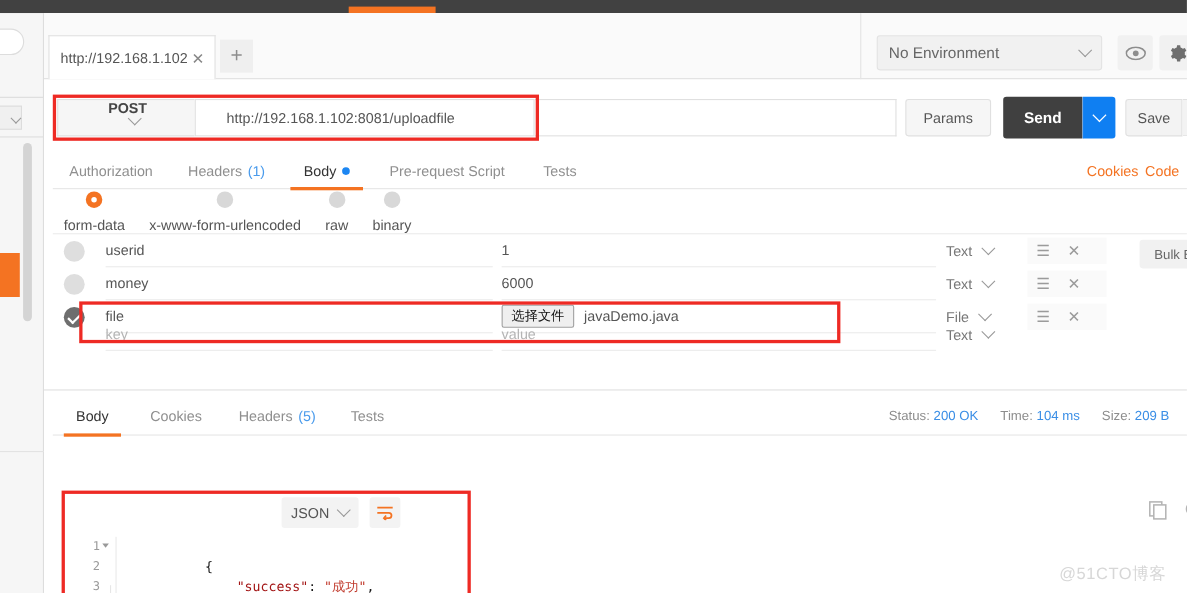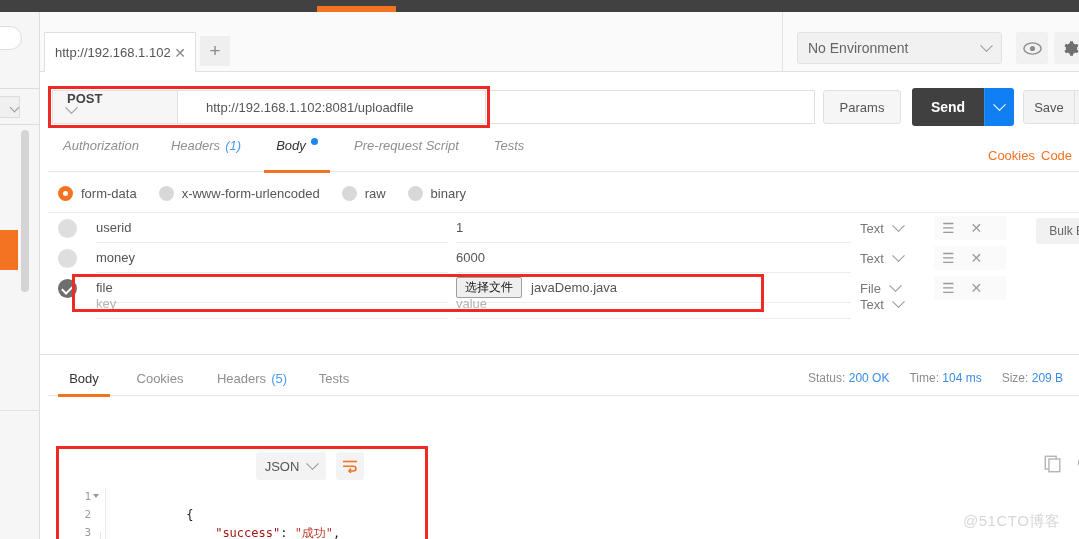--- a/index.html
+++ b/index.html
@@ -105,21 +105,21 @@
 
   
   .urlrow { position: absolute; left: 0; top: 62px; width: 1039px; height: 62px; }
   .redbox-url {
     position: absolute; left: 8px; top: 12px; width: 442px; height: 42px;
     border: 3px solid #ee2a24; pointer-events: none; z-index: 5;
   }
   .methodbox {
     position: absolute; left: 12px; top: 16px; width: 125px; height: 34px;
     background: #f6f6f6; border: 1px solid #e0e0e0; border-right: none;
-    display: flex; align-items: flex-start; padding-left: 14px; cursor: pointer; flex-direction: column;
+    display: flex; align-items: center; padding-left: 14px; cursor: pointer; flex-direction: column;
   }
   .methodbox .mlabel { font-weight: bold; font-size: 13px; color: #444; margin-right: 12px; }
   .urlinput {
     position: absolute; left: 137px; top: 16px; width: 309px; height: 34px;
     background: #fff; border: 1px solid #e0e0e0;
     display: flex; align-items: center; padding-left: 28px;
     color: #555; font-size: 13px;
   }
   .urlinput-ext {
     position: absolute; left: 446px; top: 16px; width: 329px; height: 34px;
@@ -155,22 +155,22 @@
     display: flex; align-items: center; justify-content: center; cursor: pointer;
   }
 
   
   .reqtabs {
     position: absolute; left: 8px; top: 126px; width: 1031px; height: 34px;
     border-bottom: 1px solid #e6e6e6;
   }
   .reqtab {
     position: absolute; top: 0; height: 34px;
-    display: flex; gap: 5px;
-    color: #8f8f8f; font-size: 13px; cursor: pointer; font-style: italic;
+    display: flex; align-items: center; gap: 5px;
+    color: #8f8f8f; font-size: 13px; cursor: pointer;
   }
   .reqtab.active { color: #333; }
   .reqtab .uline {
     position: absolute; left: 0; bottom: -1px; width: 100%; height: 3px; background: #f47322;
   }
   .cnt { color: #4a9bec; }
   .bluedot {
     width: 7px; height: 7px; border-radius: 50%; background: #1c86f2; display: inline-block;
   }
   .cookies-link {
@@ -180,21 +180,21 @@
   .code-link {
     position: absolute; left: 993px; top: 0; height: 34px;
     display: flex; align-items: center; color: #f47322; font-size: 13px; cursor: pointer;
   }
 
   
   .radiorow {
     position: absolute; left: 8px; top: 164px; width: 1031px; height: 34px;
     display: flex; align-items: center; padding-left: 10px; gap: 0;
   }
-  .radio-item { display: flex; align-items: center; gap: 8px; cursor: pointer; margin-right: 22px; }
+  .radio-item { display: flex; align-items: center; gap: 8px; cursor: pointer; margin-right: 22px; flex-direction: column; }
   .radio-dot {
     width: 15px; height: 15px; border-radius: 50%; background: #d8d8d8;
     display: flex; align-items: center; justify-content: center;
   }
   .radio-dot.sel { background: #f47322; }
   .radio-dot.sel::after { content:''; width: 5px; height: 5px; border-radius: 50%; background: #fff; }
   .radio-label { color: #555; font-size: 13px; }
 
   
   .fdtable {

